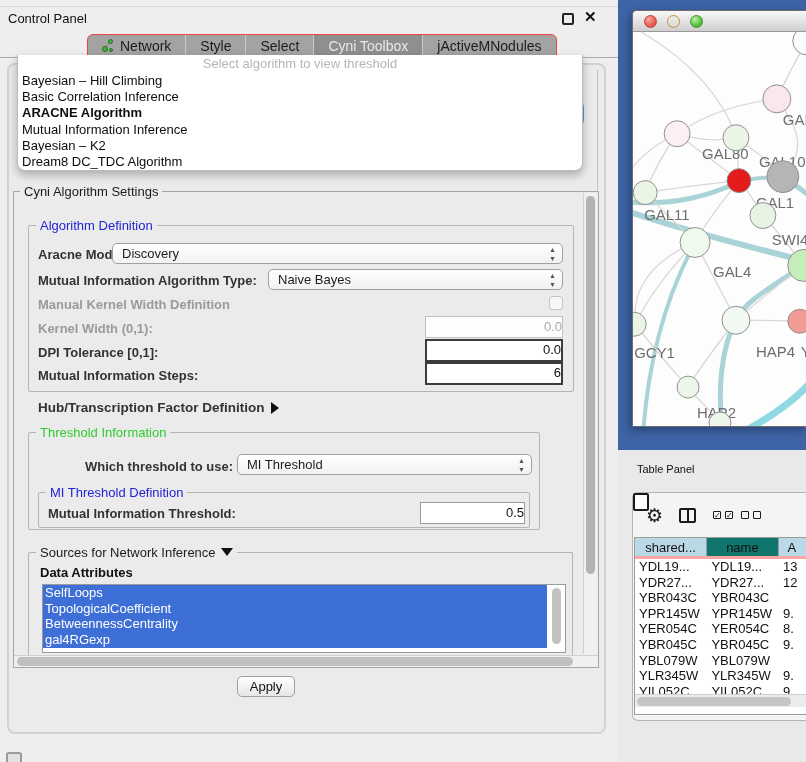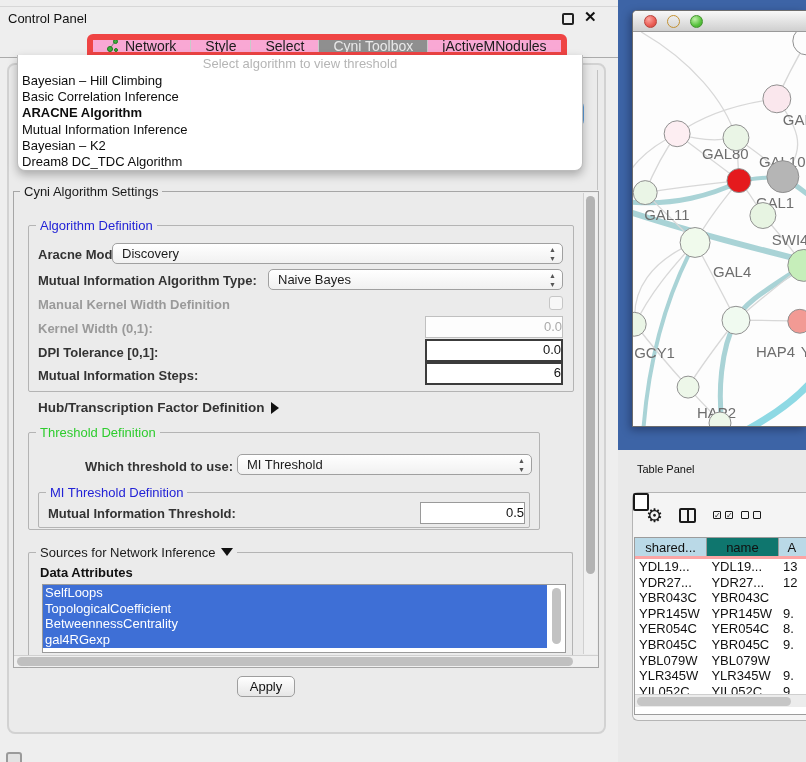--- a/index.html
+++ b/index.html
@@ -8,21 +8,21 @@
   .abs{position:absolute;}
 
   
   #cp{left:0;top:0;width:618px;height:762px;background:#eeeeee;}
   #cp-topline{left:0;top:6px;width:618px;height:1px;background:#d7d7d7;}
   #cp-title{left:8px;top:11px;font-size:13px;color:#111;}
   .float-btn{left:562px;top:13px;width:12px;height:12px;border:2px solid #222;border-radius:2px;background:transparent;}
   .close-btn{left:584px;top:8px;font-size:15px;font-weight:bold;color:#111;}
 
   #tabline{left:0;top:57px;width:618px;height:1px;background:#ababab;}
-  #tabbar{left:87px;top:34px;height:24px;display:flex;border:6px solid #ef4444;border-radius:6px 6px 0 0;background:#f9a8d4;overflow:hidden;}
+  #tabbar{left:87px;top:34px;height:24px;display:flex;border:1px solid #ef4444;border-radius:6px 6px 0 0;background:#a3a3a3;overflow:hidden;}
   .tab{display:flex;align-items:center;justify-content:center;gap:5px;padding:0 14px;font-size:14px;color:#1c1c1c;border-right:1px solid #c9c9c9;white-space:nowrap;}
   .tab:last-child{border-right:none;}
   .tab.sel{background:#8f8f8f;color:#e9e9e9;}
   .netico{width:13px;height:14px;position:relative;display:inline-block;}
   .netico i{position:absolute;border-radius:50%;background:#3fae3f;border:1px solid #1f7a1f;}
   .netico .d1{width:6px;height:6px;left:0;top:7px;}
   .netico .d2{width:5px;height:5px;left:6px;top:0;}
   .netico .d3{width:4px;height:4px;left:7px;top:9px;}
   .netico b{position:absolute;background:#888;width:1px;height:8px;left:5px;top:2px;transform:rotate(35deg);}
 
@@ -177,21 +177,21 @@
     <div class="flabel dis abs" style="left:38px;top:321px;">Kernel Width (0,1):</div>
     <div class="tfield dis abs" style="left:425px;top:316px;width:138px;height:22px;">0.0</div>
     <div class="flabel abs" style="left:38px;top:345px;">DPI Tolerance [0,1]:</div>
     <div class="tfield focus abs" style="left:425px;top:339px;width:138px;height:23px;">0.0</div>
     <div class="flabel abs" style="left:38px;top:368px;">Mutual Information Steps:</div>
     <div class="tfield focus abs" style="left:425px;top:362px;width:138px;height:23px;">6</div>
 
     <div class="flabel abs" style="left:38px;top:400px;font-size:13.5px;"><span>Hub/Transcription Factor Definition</span><span class="tri-right"></span></div>
 
     <div class="group" style="left:28px;top:432px;width:512px;height:98px;">
-      <span class="gtitle green">Threshold Definition</span>
+      <span class="gtitle green">Threshold Information</span>
     </div>
     <div class="flabel abs" style="left:85px;top:459px;">Which threshold to use:</div>
     <div class="combo abs" style="left:237px;top:454px;width:295px;height:21px;">
       <span>MI Threshold</span>
       <span class="arr">▲<br>▼</span>
     </div>
     <div class="group" style="left:38px;top:492px;width:492px;height:36px;">
       <span class="gtitle blue">MI Threshold Definition</span>
     </div>
     <div class="flabel abs" style="left:48px;top:506px;">Mutual Information Threshold:</div>

